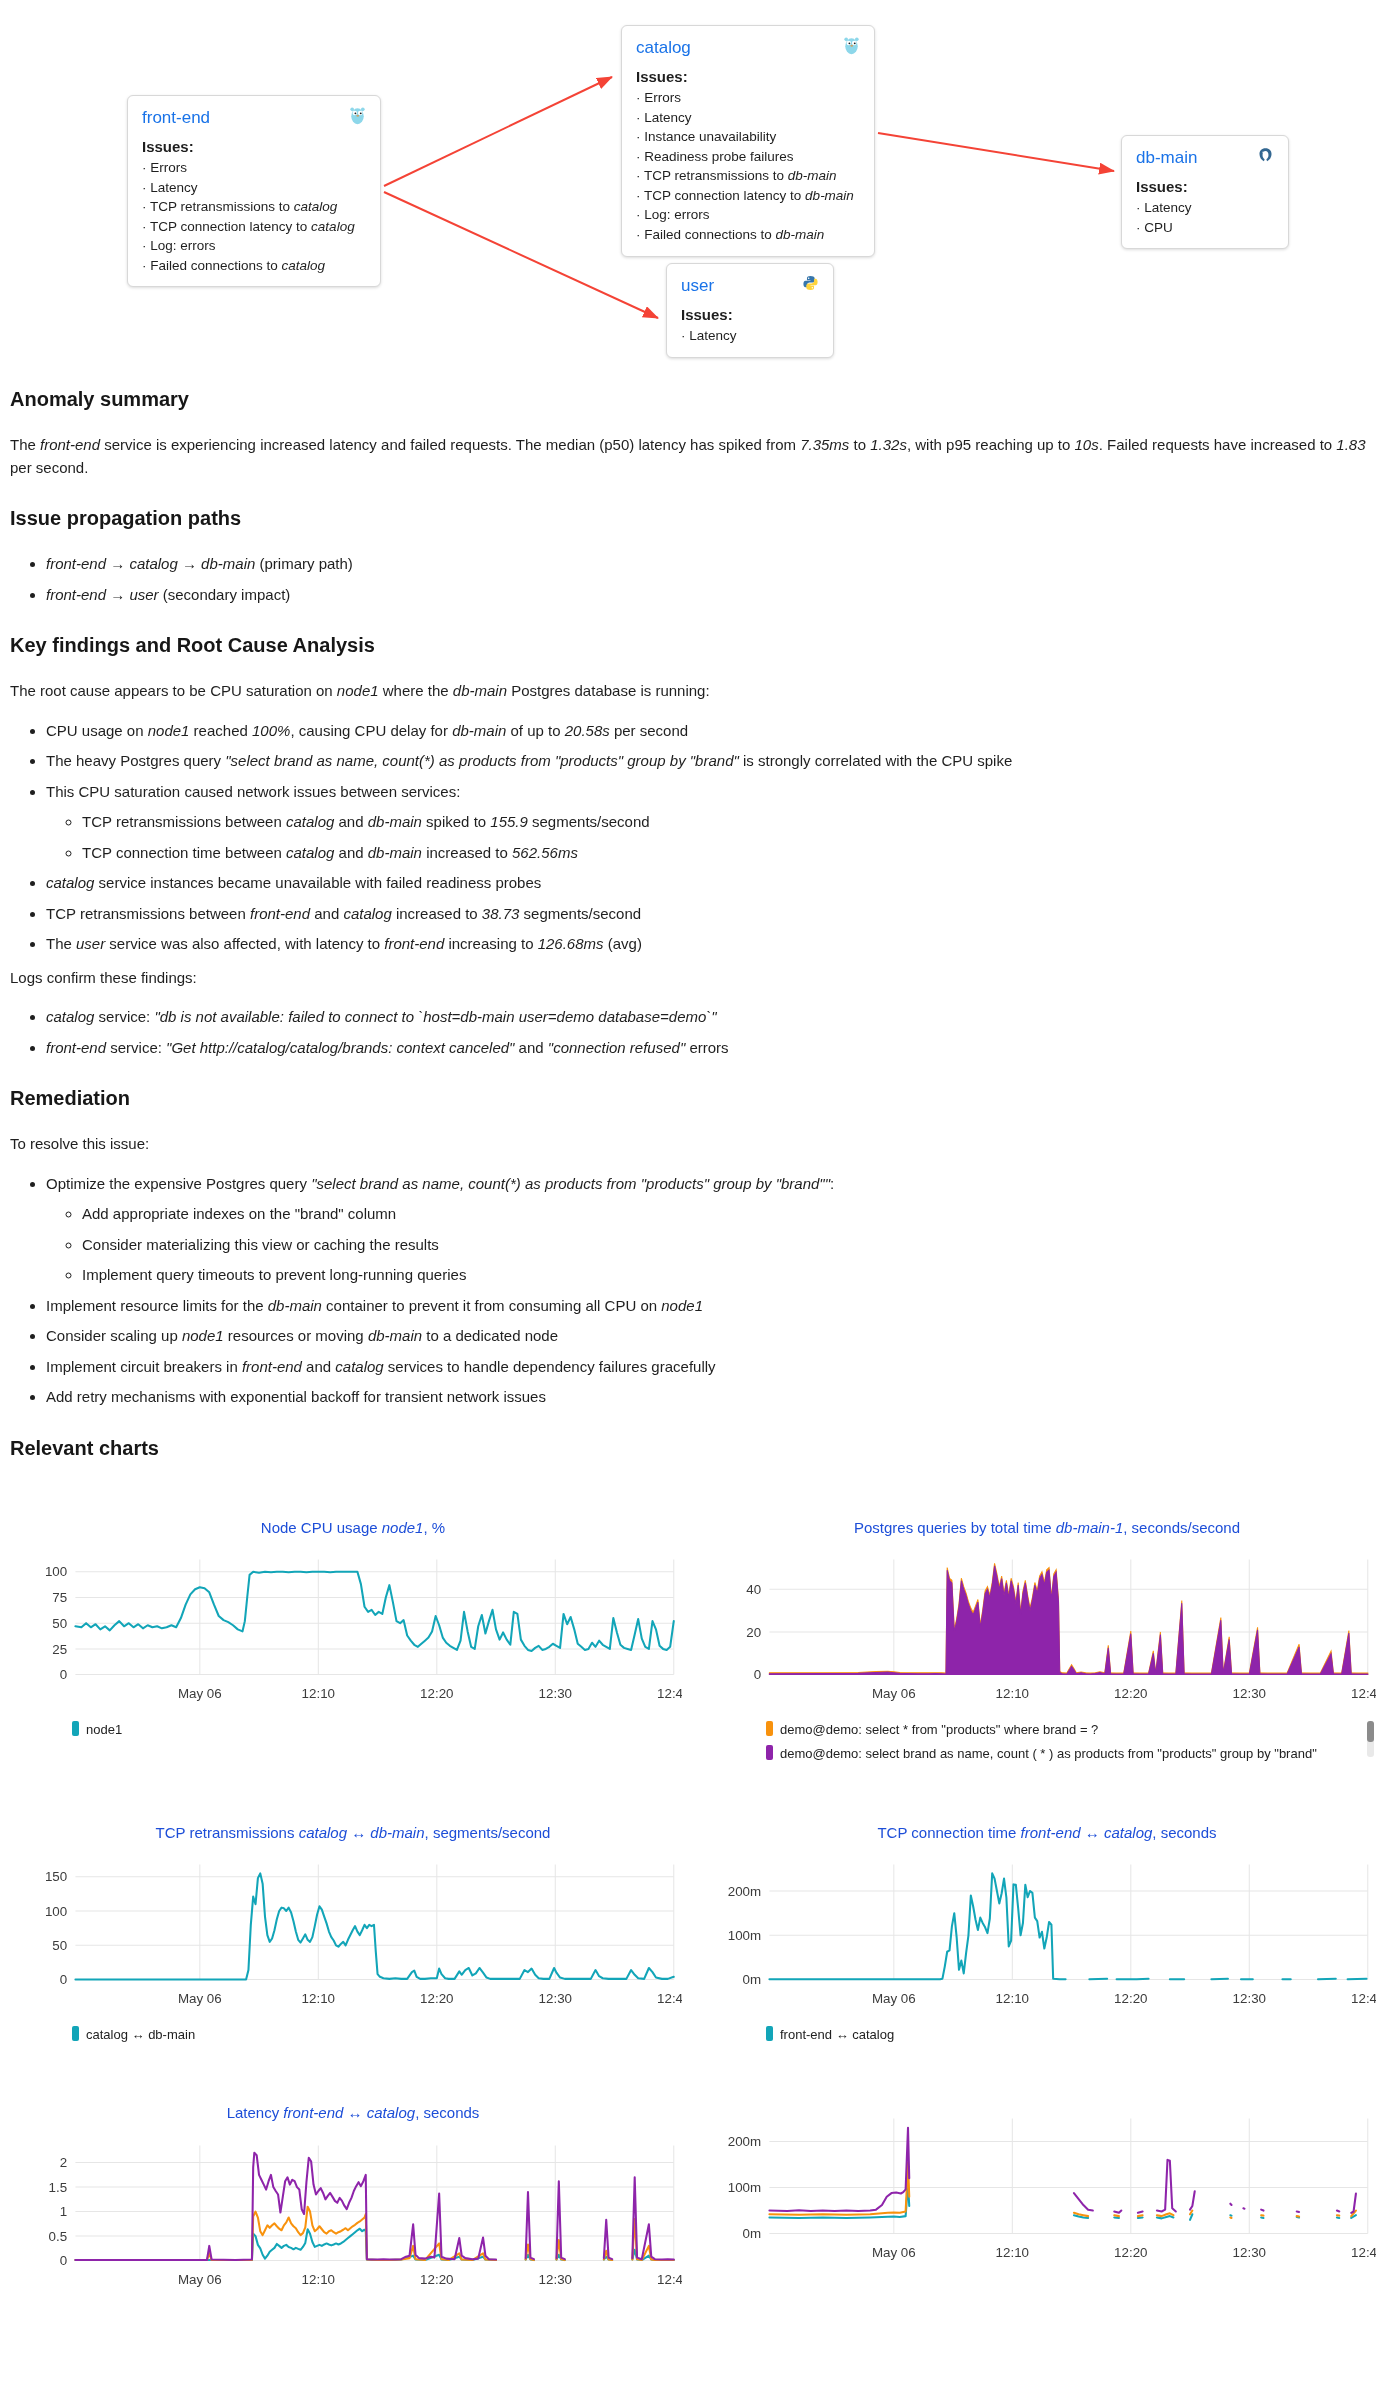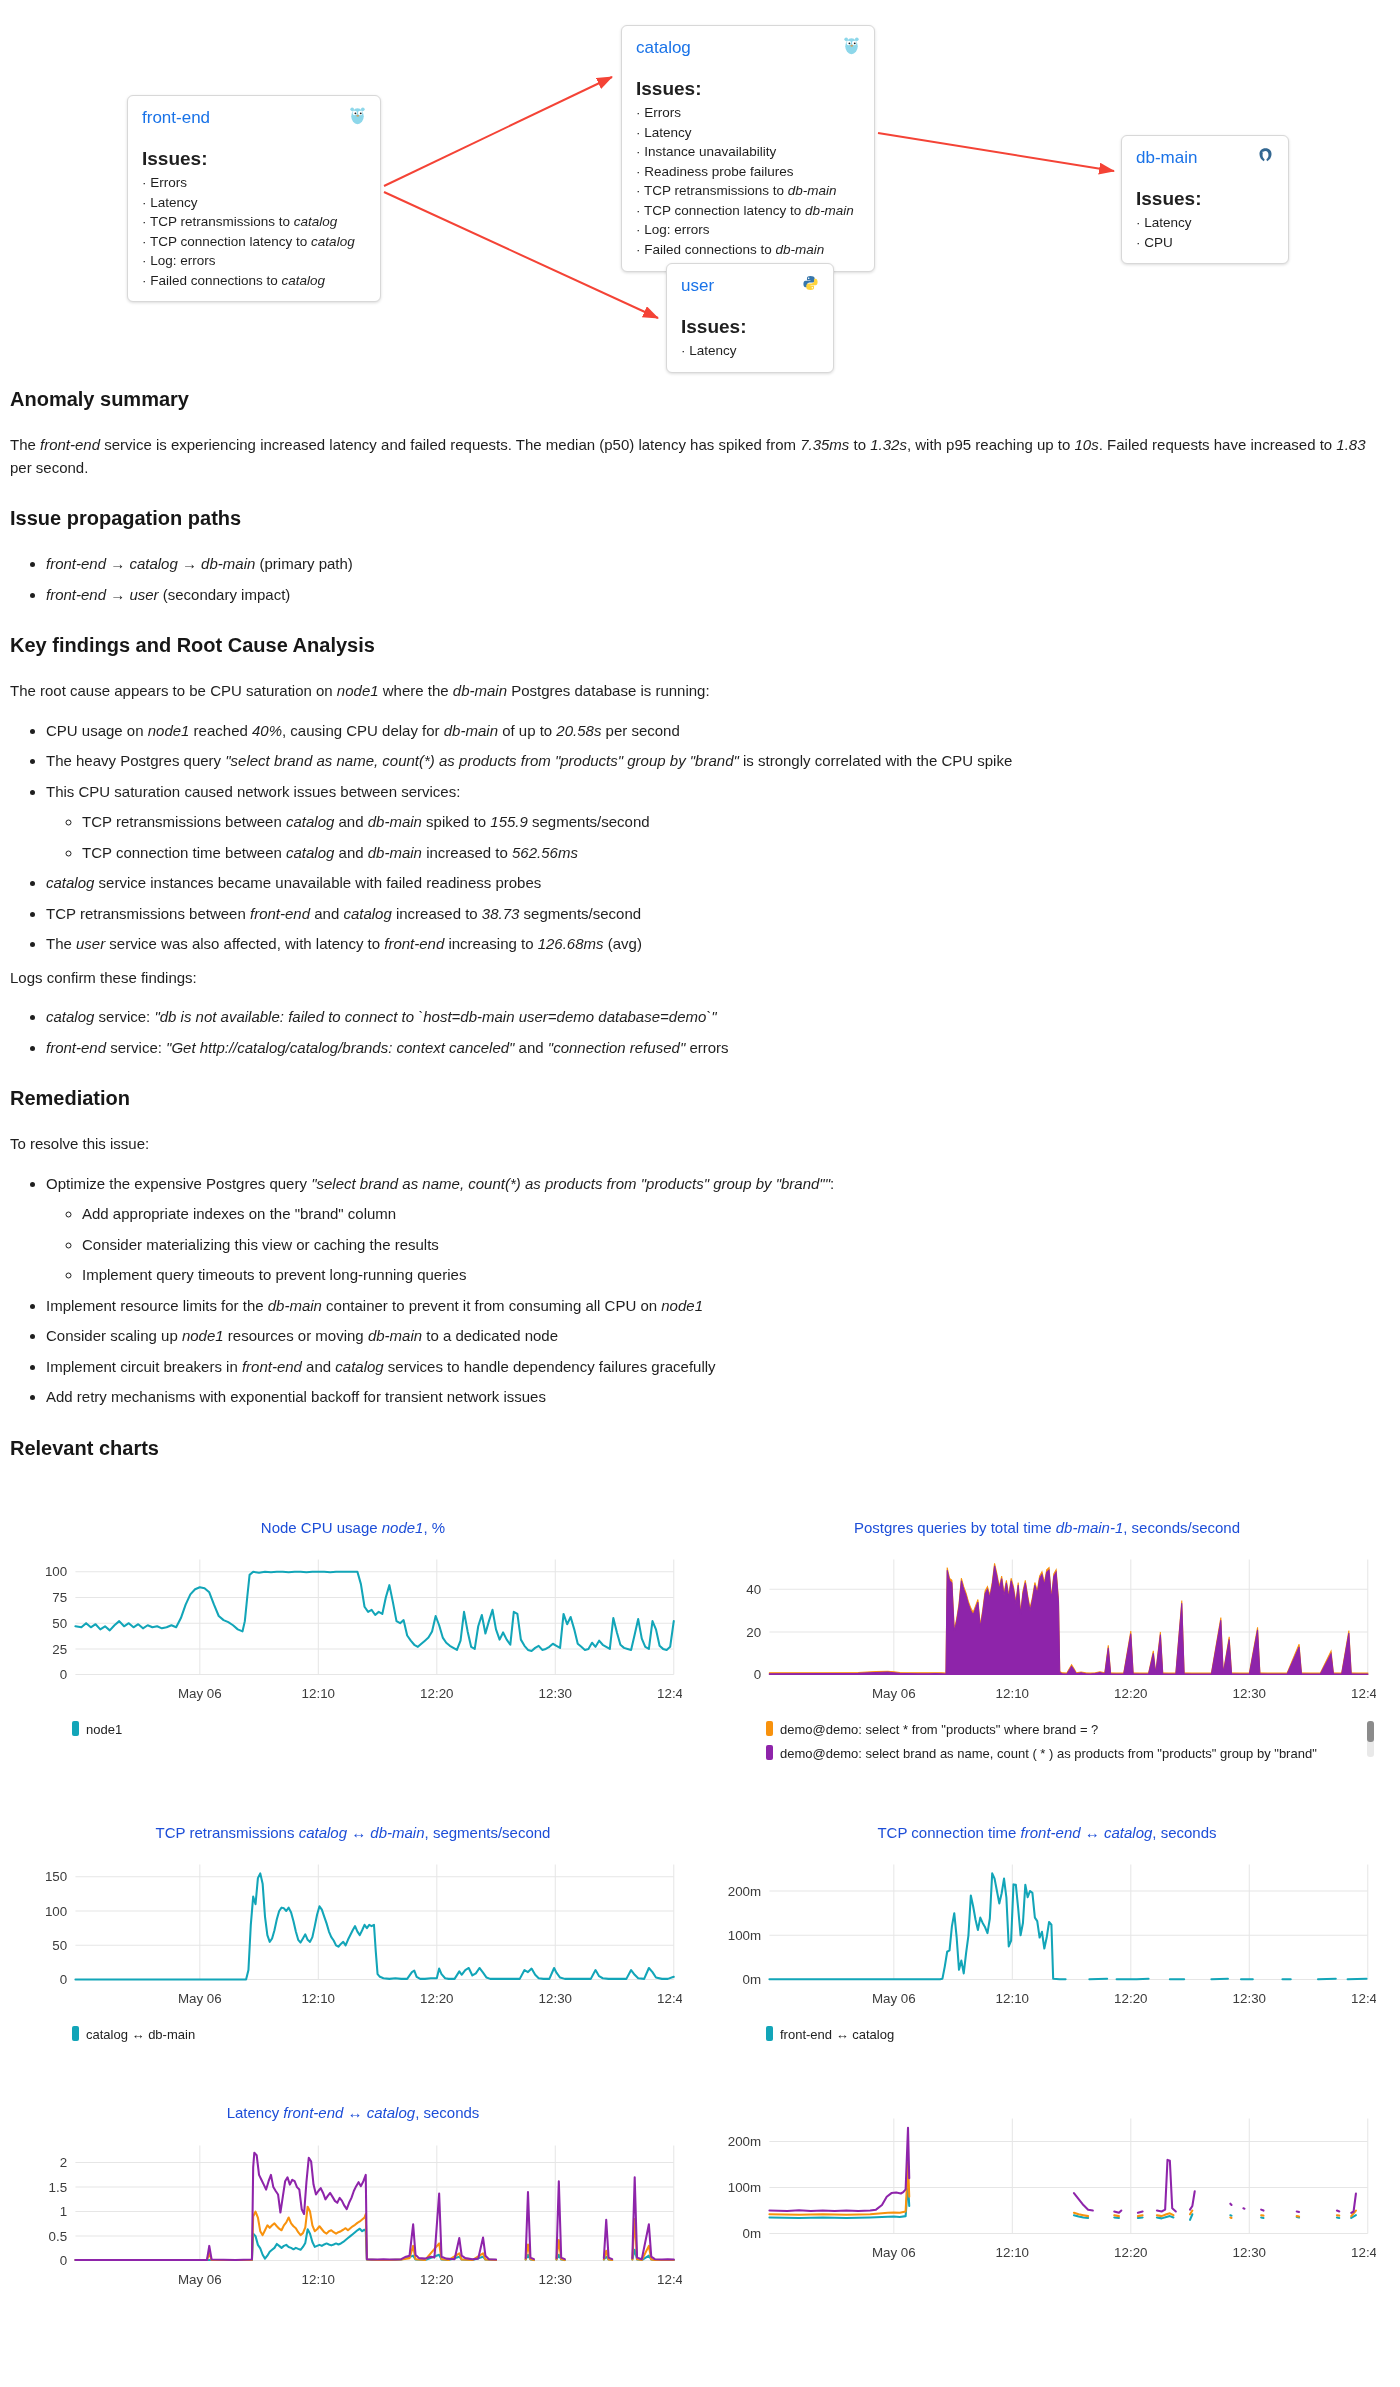--- a/index.html
+++ b/index.html
@@ -12,21 +12,21 @@
   .node{position:absolute;background:#fff;border:1px solid #d8d8d8;border-radius:6px;
         box-shadow:0 1px 3px rgba(0,0,0,.14);padding:9px 14px 11px;box-sizing:border-box;}
   .node-0{left:127px;top:95px;width:254px;}
   .node-1{left:621px;top:25px;width:254px;}
   .node-2{left:1121px;top:135px;width:168px;}
   .node-3{left:666px;top:263px;width:168px;}
   .node-head{display:flex;justify-content:space-between;align-items:flex-start;}
   .node-title{color:#1a73e8;font-size:17px;cursor:pointer;}
   .node-icon{width:17px;height:20px;display:inline-block;}
   .node-icon svg{width:17px;height:20px;display:block;}
-  .node-issues-label{font-weight:bold;font-size:19px;margin-top:14px;}
+  .node-issues-label{font-weight:bold;font-size:15px;margin-top:5px;}
   .node-issue{font-size:13.5px;line-height:1.45;}
   .node-issue::before{content:"· ";}
 
   
   .report{padding:0 10px 10px;}
   .report h2{font-size:20px;font-weight:bold;margin:24px 0 20px;color:#171717;}
   .report p{margin:17px 0;}
   .report ul{margin:15px 0;padding-left:30px;}
   .report li{margin:8px 6px;}
   .report ul ul{margin:8px 0 0;}
@@ -141,21 +141,21 @@
 
   <h2>Issue propagation paths</h2>
   <ul>
       <li><i>front-end</i> → <i>catalog</i> → <i>db-main</i> (primary path)</li>
       <li><i>front-end</i> → <i>user</i> (secondary impact)</li>
     </ul>
 
   <h2>Key findings and Root Cause Analysis</h2>
   <p>The root cause appears to be CPU saturation on <i>node1</i> where the <i>db-main</i> Postgres database is running:</p>
   <ul>
-      <li>CPU usage on <i>node1</i> reached <i>40%</i>, causing CPU delay for <i>db-main</i> of up to <i>20.58s</i> per second</li>
+      <li>CPU usage on <i>node1</i> reached <i>100%</i>, causing CPU delay for <i>db-main</i> of up to <i>20.58s</i> per second</li>
       <li>The heavy Postgres query <i>"select brand as name, count(*) as products from "products" group by "brand"</i> is strongly correlated with the CPU spike</li>
       <li>This CPU saturation caused network issues between services:<ul>
           <li>TCP retransmissions between <i>catalog</i> and <i>db-main</i> spiked to <i>155.9</i> segments/second</li>
           <li>TCP connection time between <i>catalog</i> and <i>db-main</i> increased to <i>562.56ms</i></li>
         </ul></li>
       <li><i>catalog</i> service instances became unavailable with failed readiness probes</li>
       <li>TCP retransmissions between <i>front-end</i> and <i>catalog</i> increased to <i>38.73</i> segments/second</li>
       <li>The <i>user</i> service was also affected, with latency to <i>front-end</i> increasing to <i>126.68ms</i> (avg)</li>
     </ul>
   <p style="margin-top:-4px;">Logs confirm these findings:</p>

